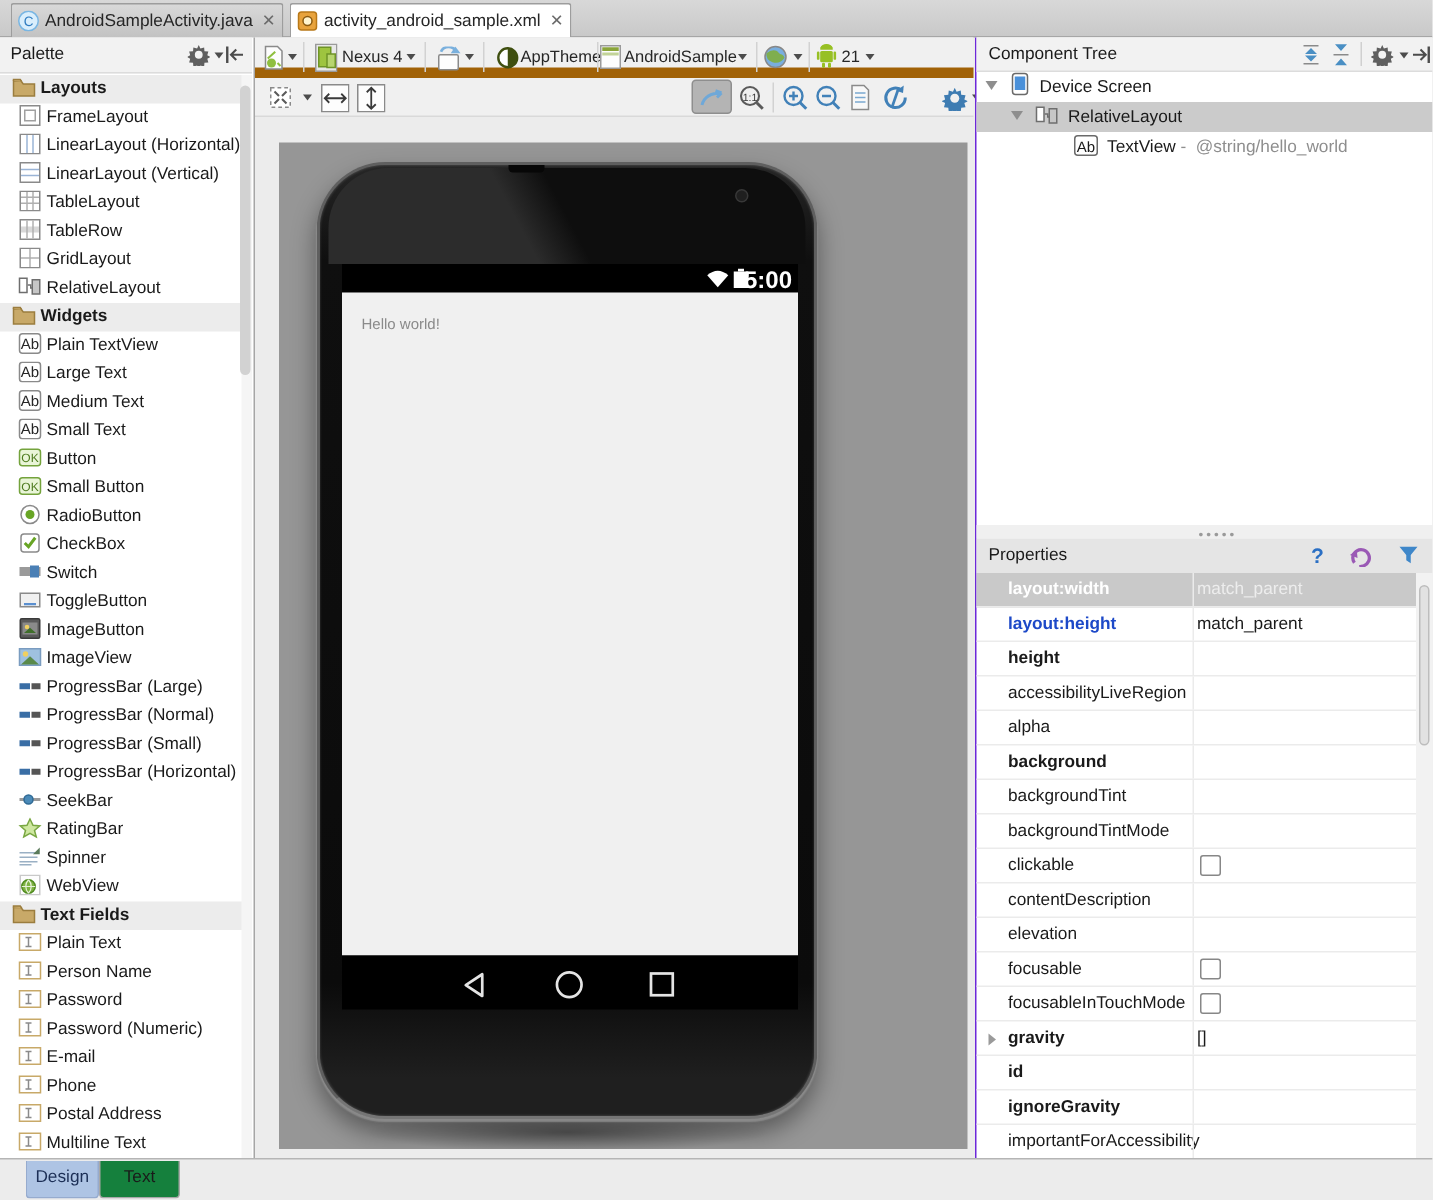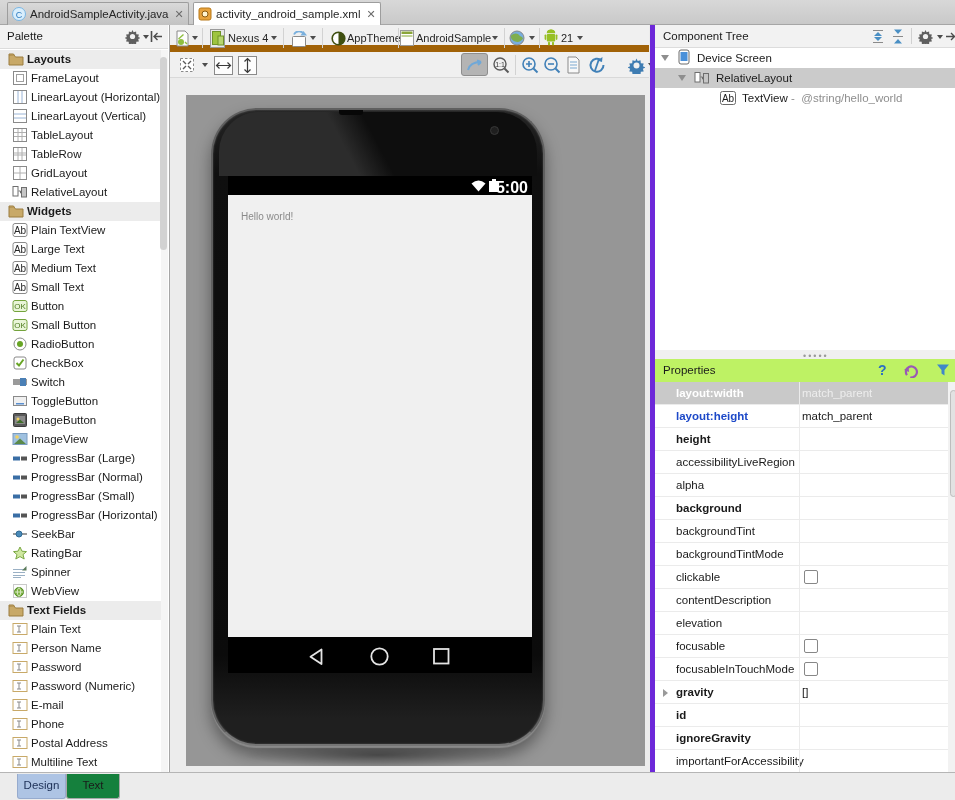--- a/index.html
+++ b/index.html
@@ -45,27 +45,27 @@
 #glass { position:absolute; left:6px; top:2px; width:318px; height:64px; background:linear-gradient(62deg,#2c2c2c 40%, #0e0e0e 50%); border-radius:40px 40px 0 0; }
 #notch { position:absolute; left:126px; top:0px; width:24px; height:5px; background:#070707; border-radius:0 0 3px 3px; }
 #cam { position:absolute; left:277px; top:16px; width:9px; height:9px; border-radius:50%; background:#1f1f1f; border:1px solid #383838; }
 #sbar { position:absolute; left:15px; top:66px; width:304px; height:19px; background:#000; color:#fff; }
 #scr { position:absolute; left:15px; top:85px; width:304px; height:442px; background:#f0f0f0; }
 #hw { position:absolute; left:13px; top:16px; font-size:10px; color:#8a8a8a; }
 #nav { position:absolute; left:15px; top:527px; width:304px; height:36px; background:#000; }
 #time { position:absolute; right:4px; top:3px; font-size:16px; font-weight:bold; }
 
 
-#right { position:absolute; left:650px; top:25px; width:305px; height:747px; background:#fff; border-left:5px solid #6d28d9; }
+#right { position:absolute; left:650px; top:25px; width:305px; height:747px; background:#fff; border-left:1px solid #6d28d9; }
 #cthead { position:absolute; left:0; top:0; width:304px; height:23px; background:#f2f2f2; border-bottom:1px solid #dcdcdc; line-height:22px; padding-left:8px; }
 .trow { position:absolute; left:0; width:304px; height:20px; line-height:20px; white-space:nowrap; }
 .trow svg { vertical-align:-3px; margin-right:6px; }
 .tarr { display:inline-block; width:0; height:0; border-left:4.5px solid transparent; border-right:4.5px solid transparent; border-top:6px solid #8e8e8e; margin-right:8px; vertical-align:1px; }
 #splitter { position:absolute; left:0; top:325px; width:304px; height:9px; background:#f0f0f0; }
-#prophead { position:absolute; left:0; top:334px; width:304px; height:23px; background:#bef264; line-height:22px; padding-left:8px; }
+#prophead { position:absolute; left:0; top:334px; width:304px; height:23px; background:#e5e5e5; line-height:22px; padding-left:8px; }
 #ptable { position:absolute; left:0; top:357px; width:293px; }
 .prow { position:relative; height:23px; line-height:23px; border-bottom:1px solid #ebebeb; padding-left:21px; white-space:nowrap; }
 .prow .val { position:absolute; left:147px; top:0; }
 .pcol { position:absolute; left:144px; top:0; bottom:0; width:1px; background:#ebebeb; }
 .prow.sel { background:#c9c9c9; color:#fff; font-weight:bold; }
 .prow.sel .val { color:#ededed; }
 .prow .val { font-weight:normal; }
 .bold { font-weight:bold; }
 .blue { color:#1d49c8; font-weight:bold; }
 .cb { position:absolute; left:149px; top:4px; width:14px; height:14px; background:#fff; border:1px solid #878787; border-radius:2px; }

